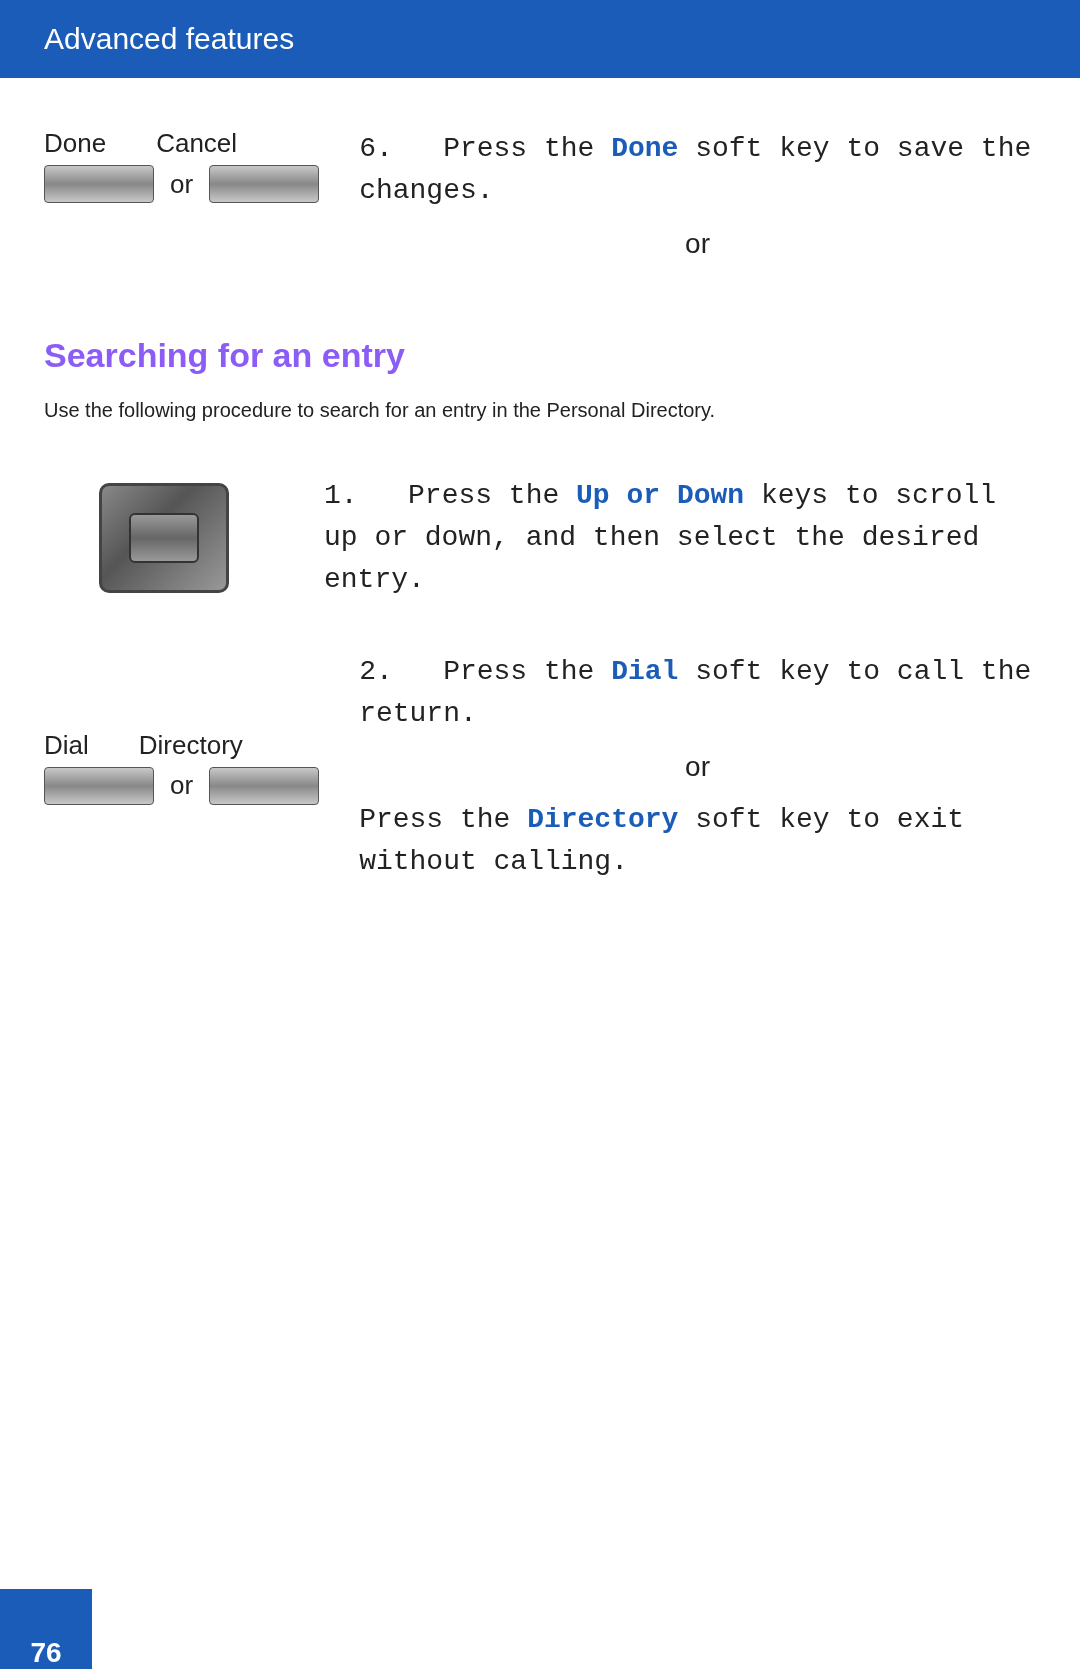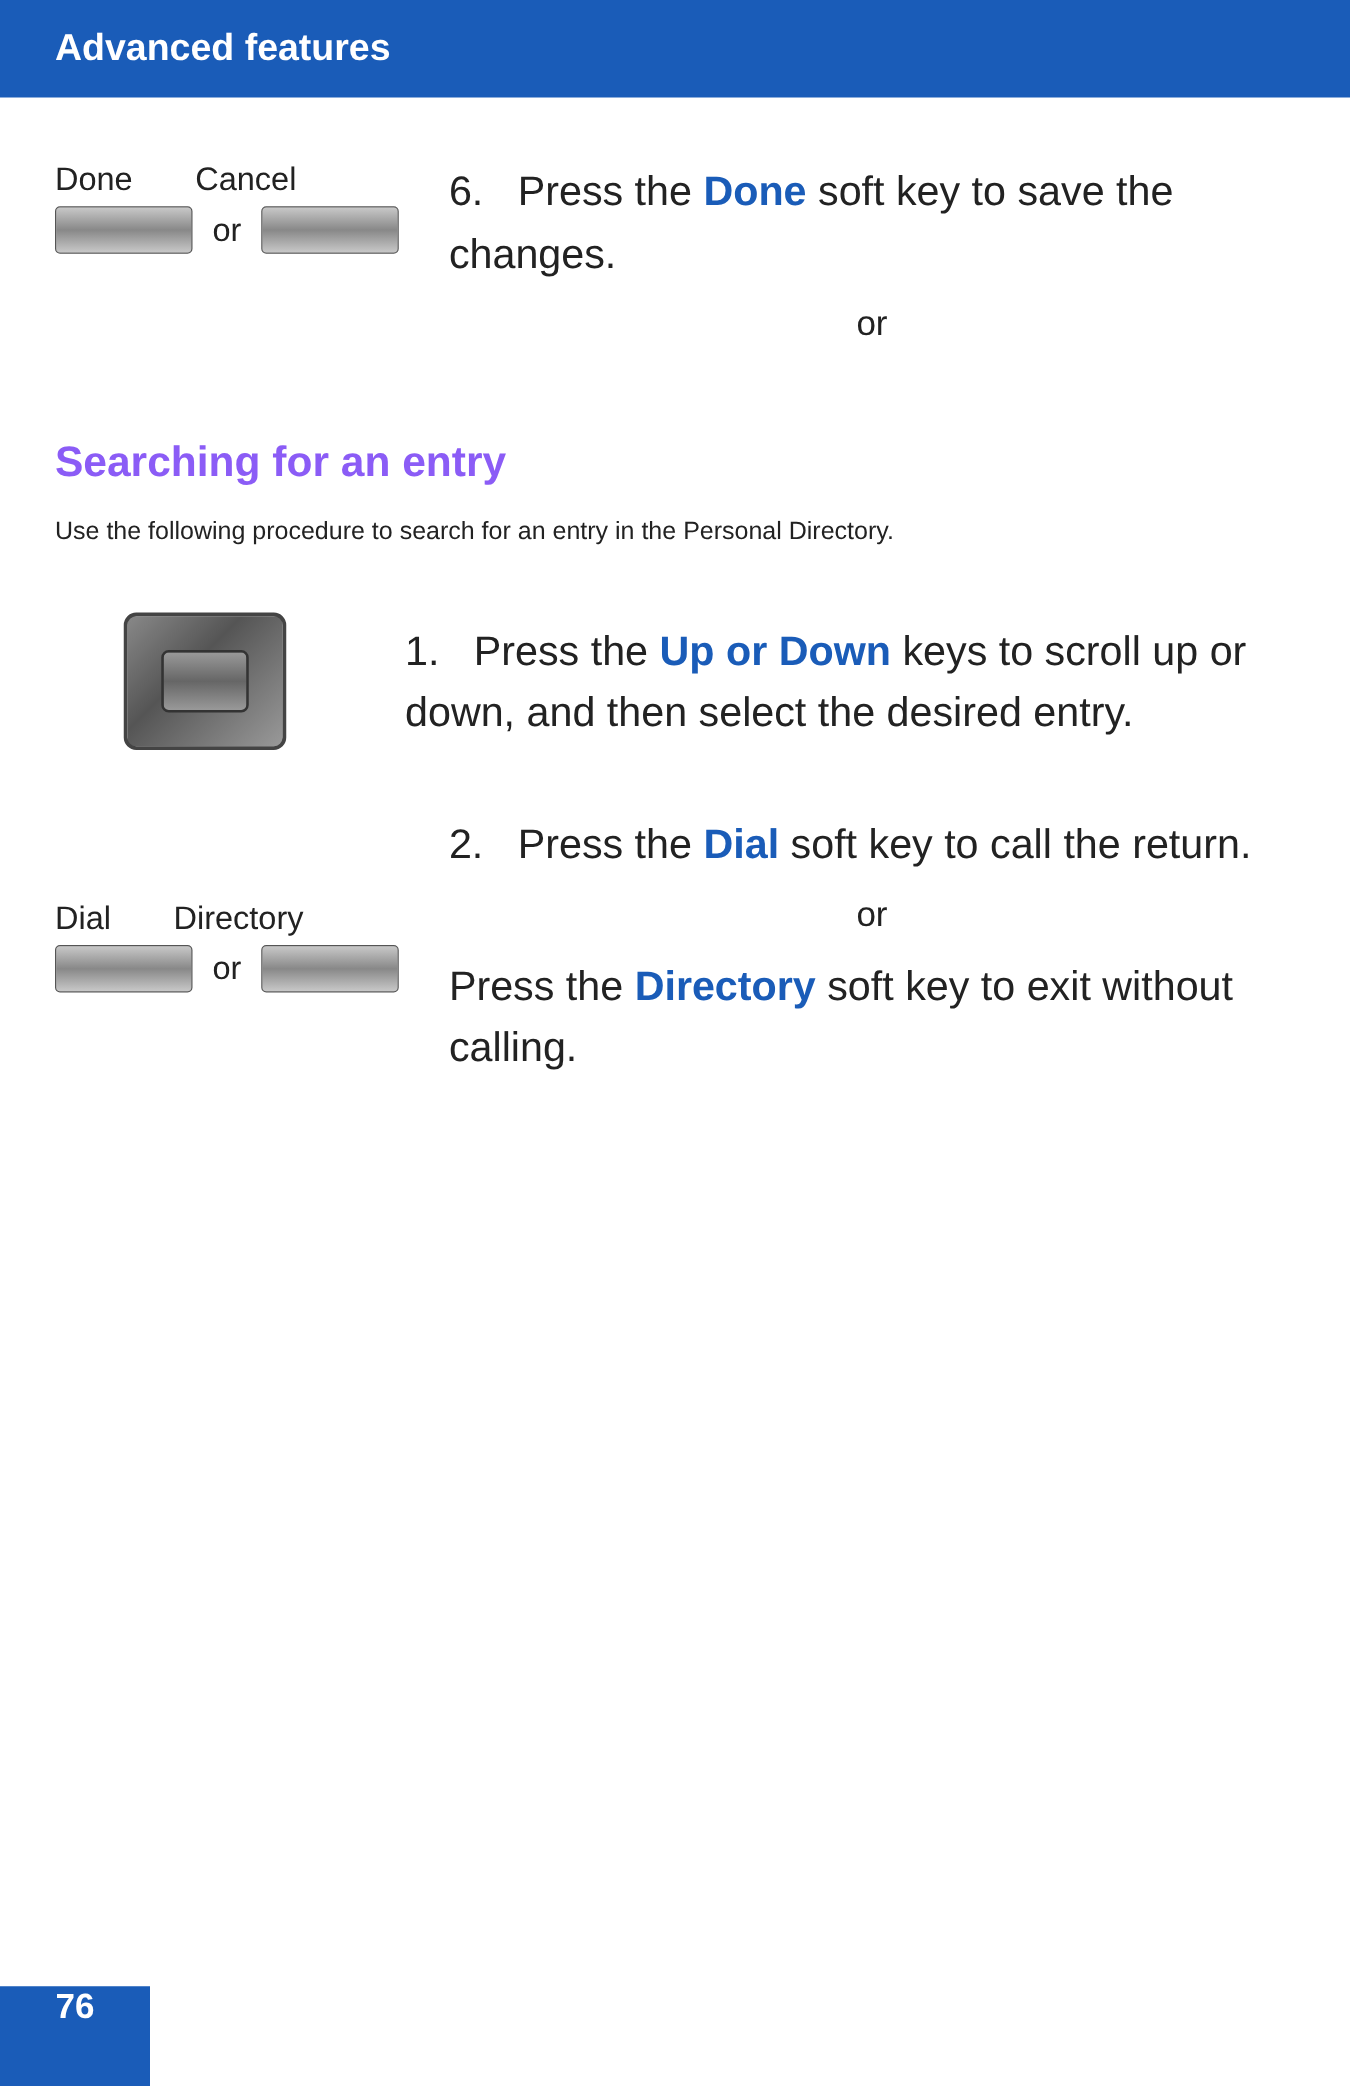--- a/index.html
+++ b/index.html
@@ -15,21 +15,21 @@
     }
 
     .header-bar {
       background: #1a5cb8;
       padding: 22px 44px;
       margin-bottom: 50px;
     }
 
     .header-title {
       color: #ffffff;
-      font-weight: bold;
+      font-weight: normal;
       font-size: 30px;
     }
 
     .page-content {
       padding: 0 44px;
     }
 
     
     .step6-section {
       display: flex;
@@ -77,23 +77,24 @@
       flex: 1;
       padding-top: 0;
     }
 
     .blue-keyword {
       color: #1a5cb8;
       font-weight: bold;
     }
 
     .step-text {
-      font-size: 33px;
+      font-size: 28px;
       line-height: 1.5;
       color: #222;
+      font-family: Liberation Mono, monospace;
     }
 
     .or-center {
       text-align: center;
       font-size: 28px;
       margin: 16px 0;
       color: #222;
     }
 
     
@@ -157,25 +158,25 @@
       display: flex;
       flex-direction: column;
       align-items: flex-start;
     }
 
     
     .page-footer {
       position: absolute;
       bottom: 0;
       left: 0;
-      width: 120px;
+      width: 92px;
       height: 80px;
       background: #1a5cb8;
       display: flex;
-      align-items: flex-start;
+      align-items: flex-end;
       justify-content: center;
     }
 
     .page-number {
       color: #ffffff;
       font-weight: bold;
       font-size: 28px;
     }
   </style>
 </head>

